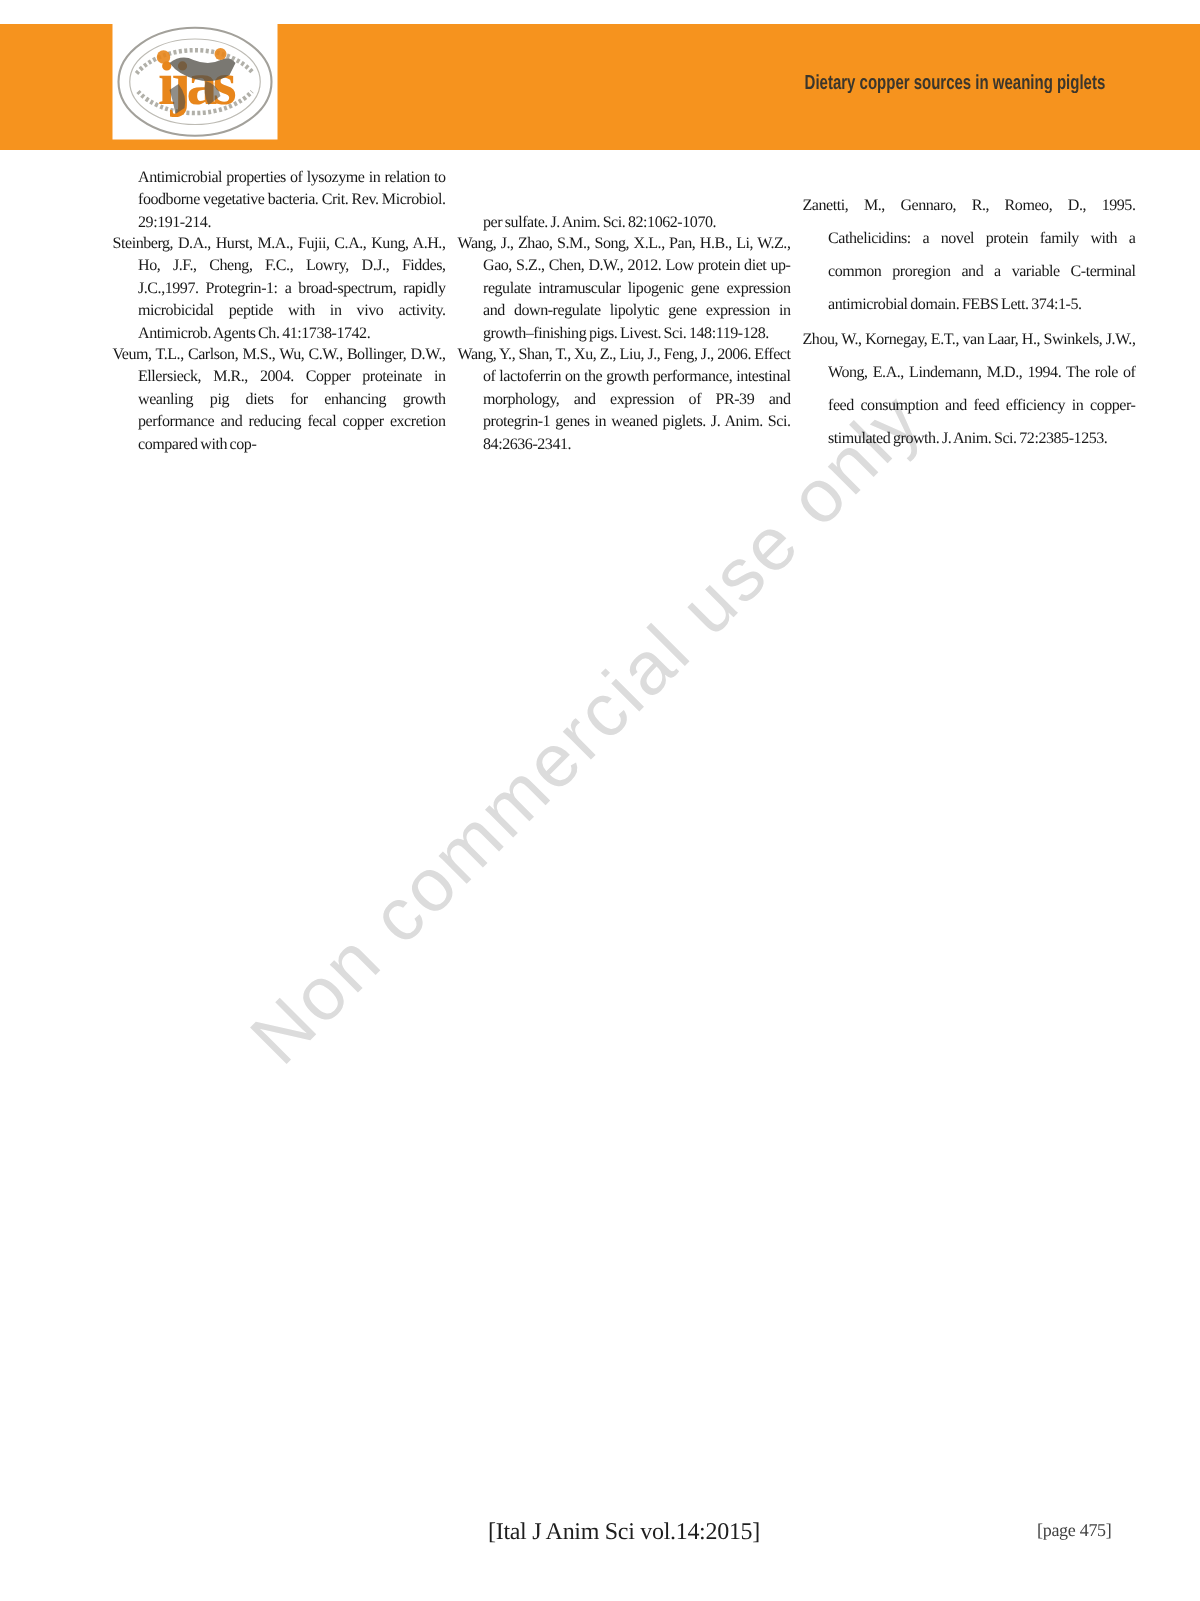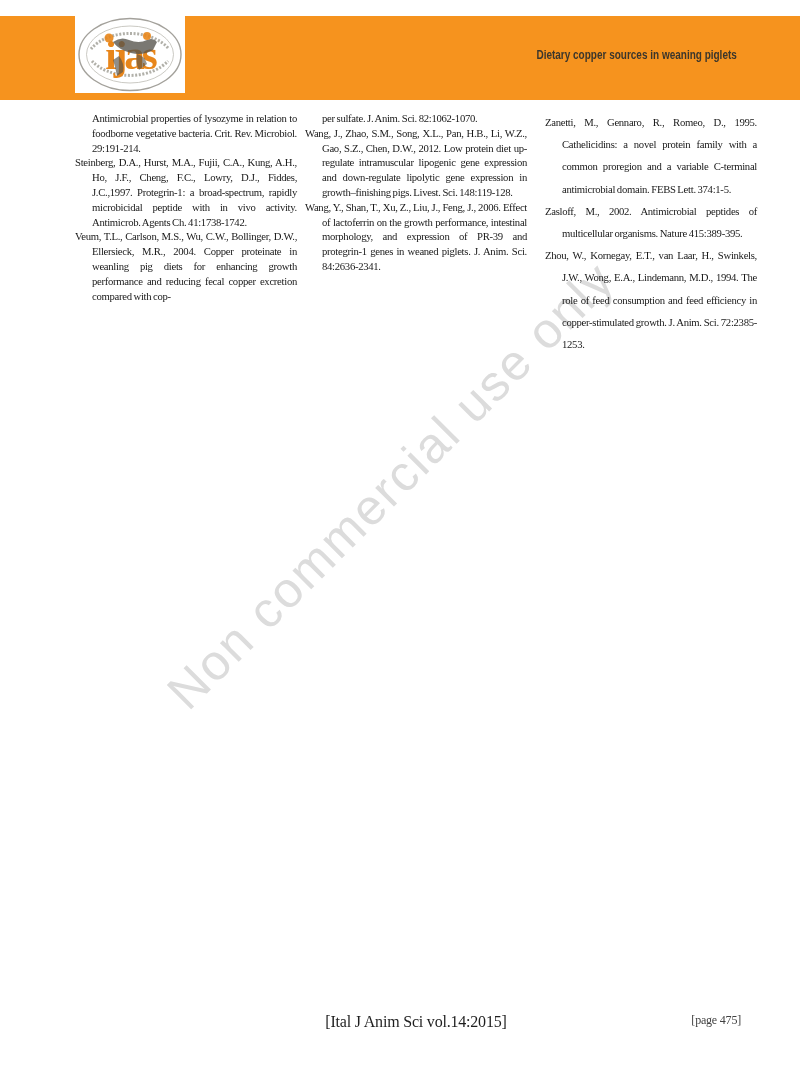--- a/index.html
+++ b/index.html
@@ -57,35 +57,36 @@
 
   
   .refs {
     position: absolute;
     left: 75px; top: 111px;
     width: 682px;
     display: flex;
     gap: 8px;
     z-index: 2;
     color: #191919;
+    align-items: flex-end;
   }
   .ref-col { width: 222px; }
   .ref {
     margin: 0;
     font-size: 10.7px;
     line-height: 14.8px;
     letter-spacing: -0.3px;
     word-spacing: -0.6px;
     text-align: justify;
     padding-left: 17px;
     text-indent: -17px;
     hyphens: none;
   }
   .ref.cont { text-indent: 0; }
-  .ref-col.loose .ref { line-height: 22.2px; margin-left: 10px; }
+  .ref-col.loose .ref { line-height: 22.2px; }
 
   
   .footer-logo {
     position: absolute;
     left: 68px; top: 1000px;
     width: 100px; height: 44px;
   }
   .footer-center {
     position: absolute;
     left: 75px; top: 1013px;
@@ -136,21 +137,20 @@
         <p class="ref">Steinberg, D.A., Hurst, M.A., Fujii, C.A., Kung, A.H., Ho, J.F., Cheng, F.C., Lowry, D.J., Fiddes, J.C.,1997. Protegrin-1: a broad-spectrum, rapidly microbicidal peptide with in vivo activity. Antimicrob. Agents Ch. 41:1738-1742.</p>
         <p class="ref">Veum, T.L., Carlson, M.S., Wu, C.W., Bollinger, D.W., Ellersieck, M.R., 2004. Copper proteinate in weanling pig diets for enhancing growth performance and reducing fecal copper excretion compared with cop-</p>
       </div>
     <div class="ref-col">
         <p class="ref cont">per sulfate. J. Anim. Sci. 82:1062-1070.</p>
         <p class="ref">Wang, J., Zhao, S.M., Song, X.L., Pan, H.B., Li, W.Z., Gao, S.Z., Chen, D.W., 2012. Low protein diet up-regulate intramuscular lipogenic gene expression and down-regulate lipolytic gene expression in growth–finishing pigs. Livest. Sci. 148:119-128.</p>
         <p class="ref">Wang, Y., Shan, T., Xu, Z., Liu, J., Feng, J., 2006. Effect of lactoferrin on the growth performance, intestinal morphology, and expression of PR-39 and protegrin-1 genes in weaned piglets. J. Anim. Sci. 84:2636-2341.</p>
       </div>
     <div class="ref-col loose">
         <p class="ref">Zanetti, M., Gennaro, R., Romeo, D., 1995. Cathelicidins: a novel protein family with a common proregion and a variable C-terminal antimicrobial domain. FEBS Lett. 374:1-5.</p>
-        <p class="ref">Zasloff, M., 2002. Antimicrobial peptides of multicellular organisms. Nature 415:389-395.</p>
         <p class="ref">Zhou, W., Kornegay, E.T., van Laar, H., Swinkels, J.W., Wong, E.A., Lindemann, M.D., 1994. The role of feed consumption and feed efficiency in copper-stimulated growth. J. Anim. Sci. 72:2385-1253.</p>
       </div>
   </div>
 
   <div class="footer-center">[Ital J Anim Sci vol.14:2015]</div>
   <div class="footer-right">[page 475]</div>
 
 </div>
 
 </body></html>

